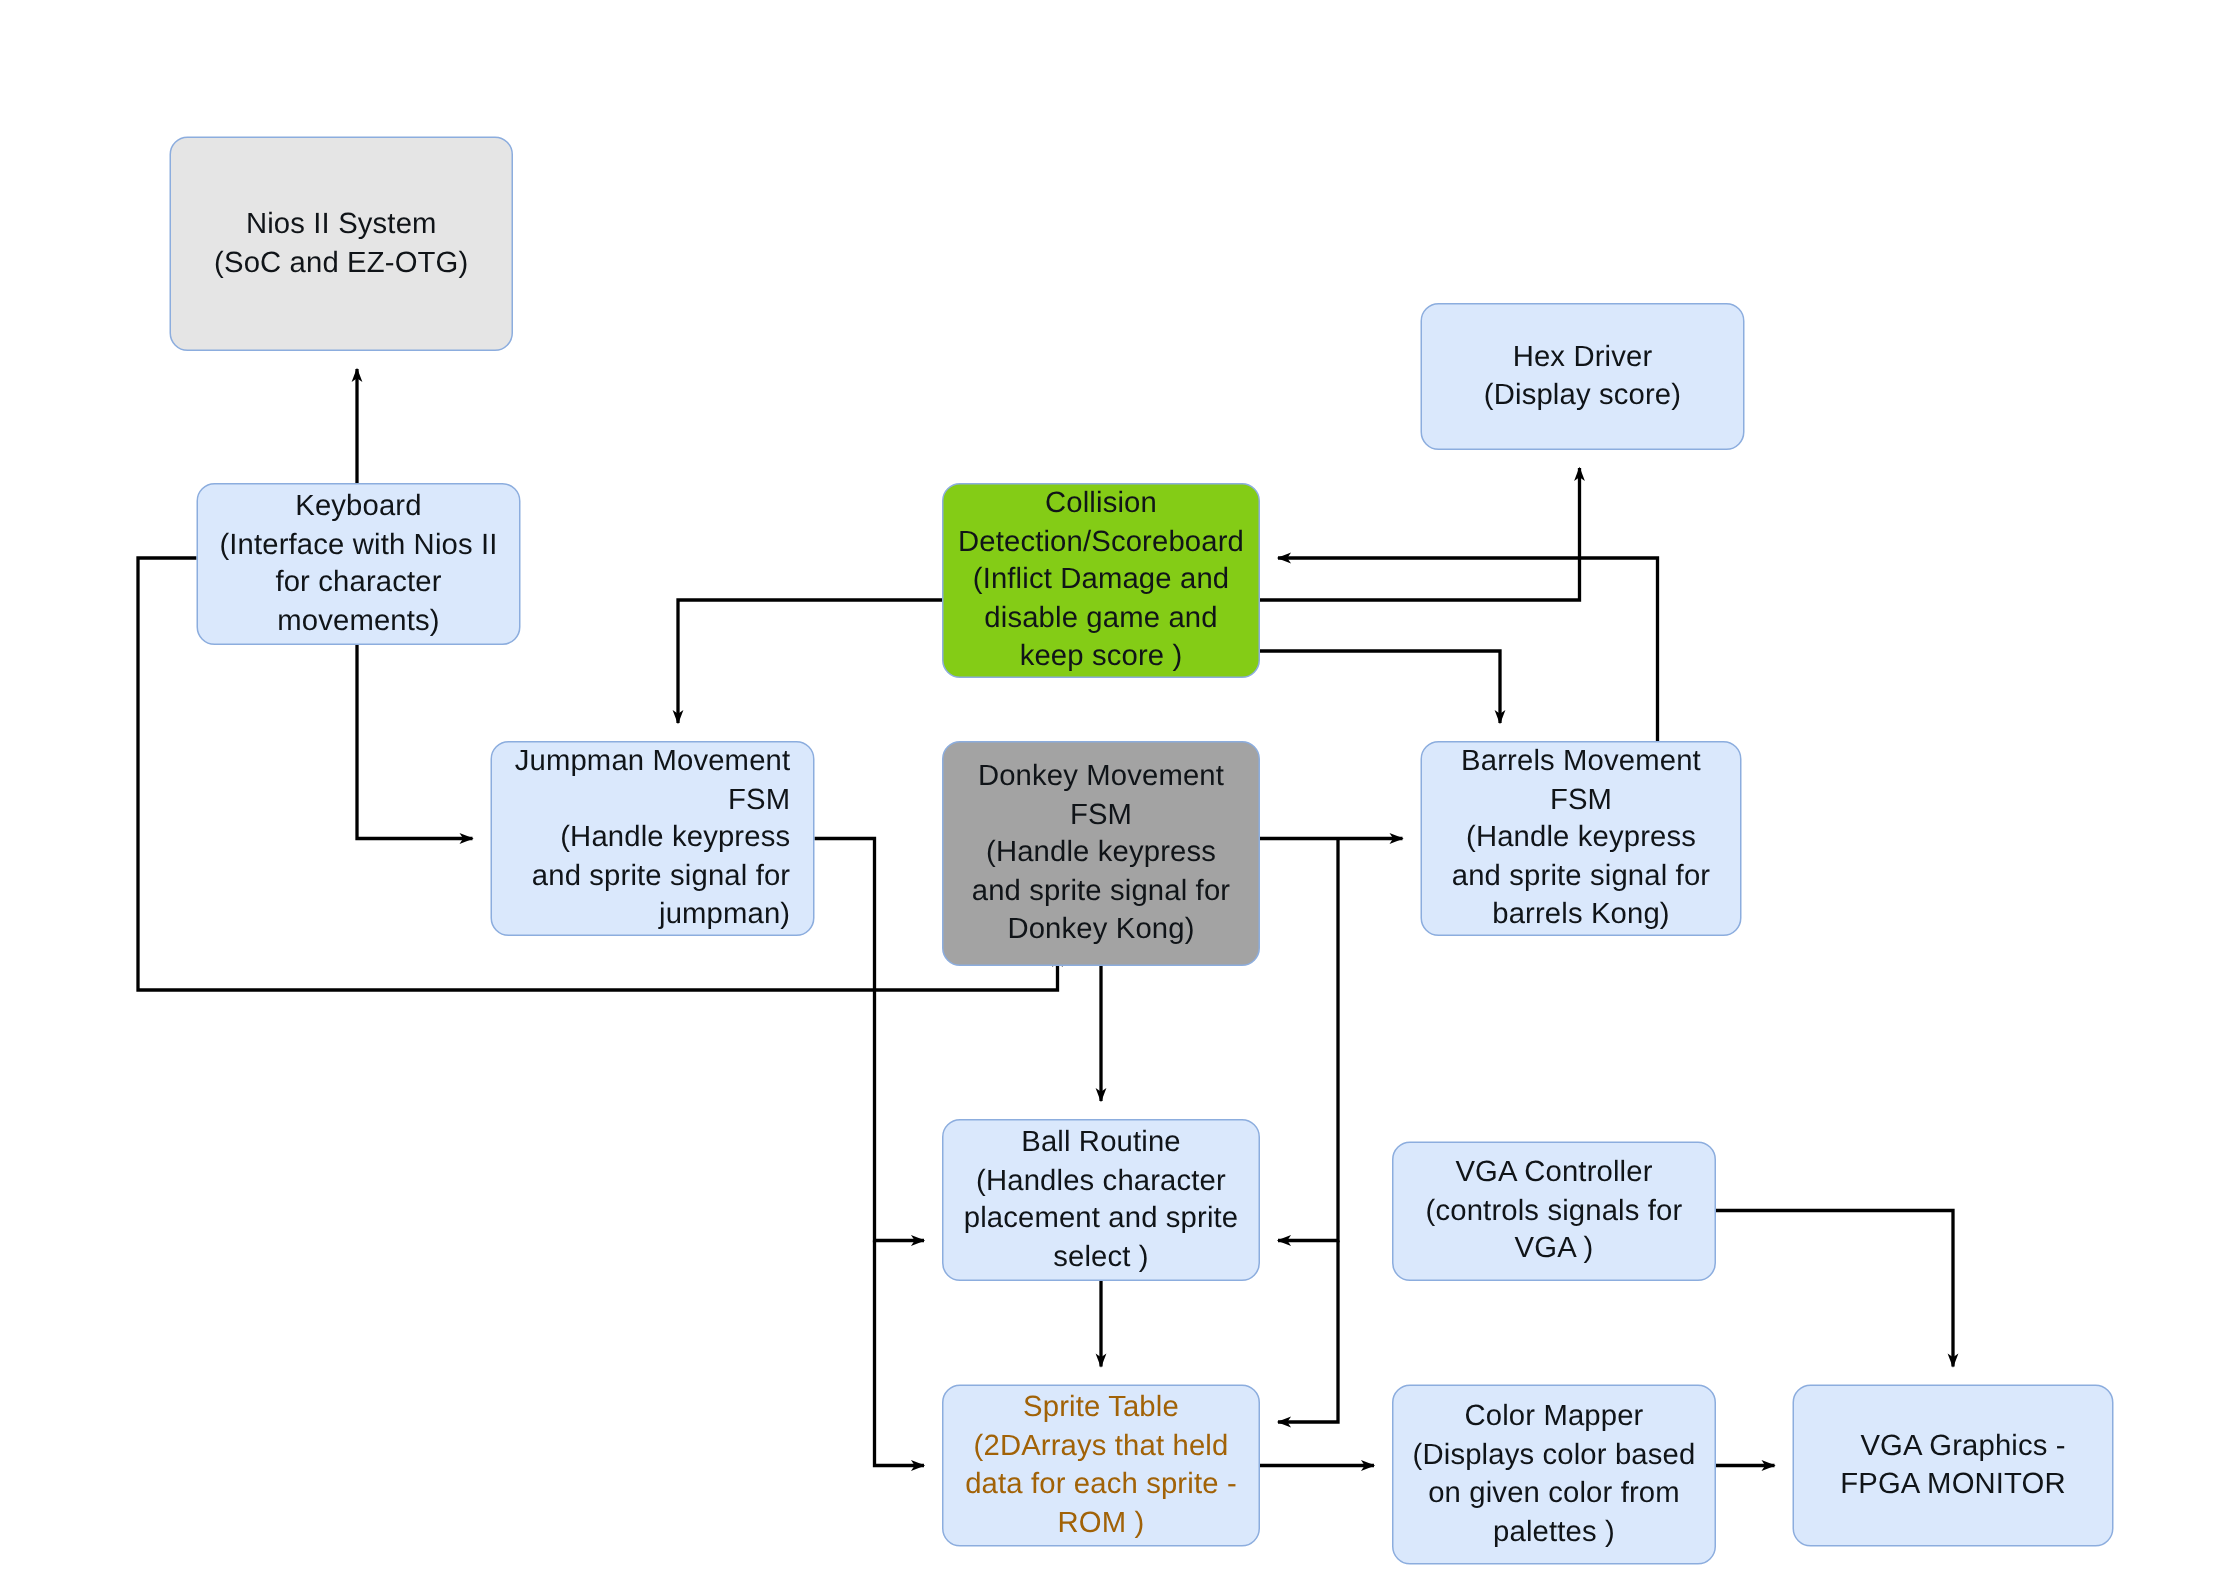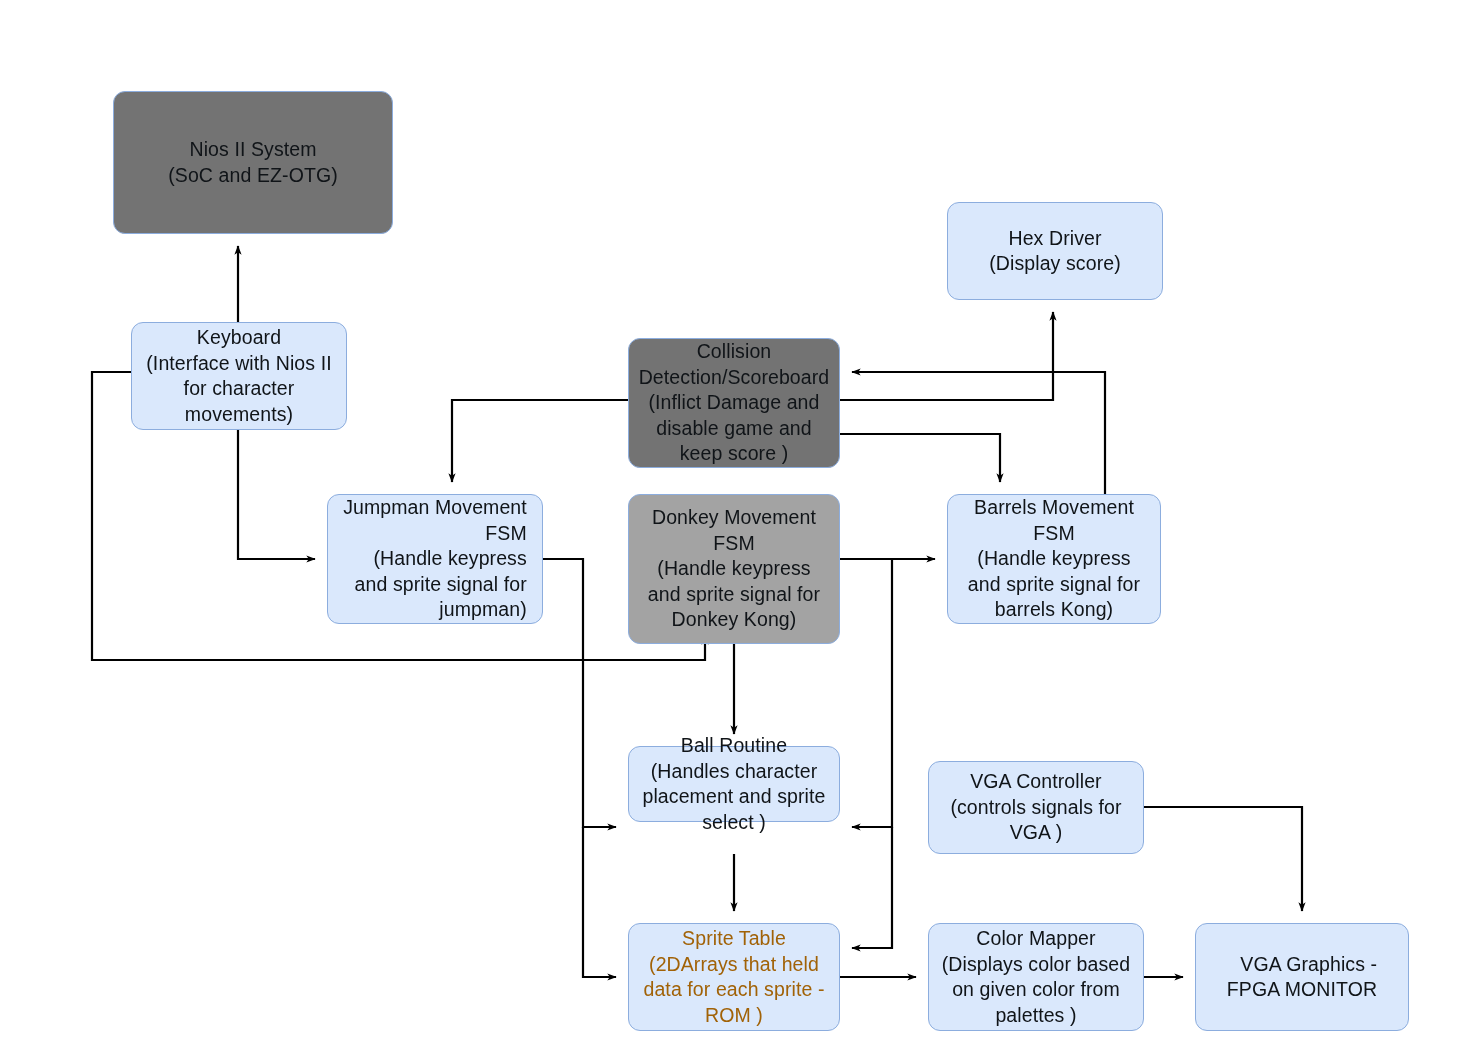--- a/index.html
+++ b/index.html
@@ -69,35 +69,35 @@
         <polyline points="734,624 734,734" fill="none" stroke="#000000" stroke-width="2.2" stroke-linecap="butt" stroke-linejoin="miter" marker-end="url(#ah)"></polyline>
         <polyline points="892,559 892,827 852,827" fill="none" stroke="#000000" stroke-width="2.2" stroke-linecap="butt" stroke-linejoin="miter" marker-end="url(#ah)"></polyline>
         <polyline points="892,827 892,948 852,948" fill="none" stroke="#000000" stroke-width="2.2" stroke-linecap="butt" stroke-linejoin="miter" marker-end="url(#ah)"></polyline>
         <polyline points="734,854 734,911" fill="none" stroke="#000000" stroke-width="2.2" stroke-linecap="butt" stroke-linejoin="miter" marker-end="url(#ah)"></polyline>
         <polyline points="840,977 916,977" fill="none" stroke="#000000" stroke-width="2.2" stroke-linecap="butt" stroke-linejoin="miter" marker-end="url(#ah)"></polyline>
         <polyline points="1144,977 1183,977" fill="none" stroke="#000000" stroke-width="2.2" stroke-linecap="butt" stroke-linejoin="miter" marker-end="url(#ah)"></polyline>
         <polyline points="1144,807 1302,807 1302,911" fill="none" stroke="#000000" stroke-width="2.2" stroke-linecap="butt" stroke-linejoin="miter" marker-end="url(#ah)"></polyline>
       </g>
   </svg>
   <div id="node-layer">
-      <div class="node" style="left: 113px; top: 91px; width: 280px; height: 143px; background: #737373; border-color: rgb(140, 173, 222); color: rgb(16, 20, 24);">
+      <div class="node" style="left: 113px; top: 91px; width: 229px; height: 143px; background: #e5e5e5; border-color: rgb(140, 173, 222); color: rgb(16, 20, 24);">
         <div class="label">Nios II System
 (SoC and EZ-OTG)</div>
       </div>
       <div class="node" style="left: 131px; top: 322px; width: 216px; height: 108px; background: rgb(218, 232, 252); border-color: rgb(140, 173, 222); color: rgb(16, 20, 24);">
         <div class="label">Keyboard
 (Interface with Nios II
 for character
 movements)</div>
       </div>
       <div class="node" style="left: 947px; top: 202px; width: 216px; height: 98px; background: rgb(218, 232, 252); border-color: rgb(140, 173, 222); color: rgb(16, 20, 24);">
         <div class="label">Hex Driver
 (Display score)</div>
       </div>
-      <div class="node" style="left: 628px; top: 338px; width: 212px; height: 130px; background: #737373; border-color: rgb(140, 173, 222); color: rgb(16, 20, 24); text-align: center;">
+      <div class="node" style="left: 628px; top: 322px; width: 212px; height: 130px; background: #84cc16; border-color: rgb(140, 173, 222); color: rgb(16, 20, 24); text-align: center;">
         <div class="label">Collision
 Detection/Scoreboard
 (Inflict Damage and
 disable game and
 keep score )</div>
       </div>
       <div class="node" style="left: 327px; top: 494px; width: 216px; height: 130px; background: rgb(218, 232, 252); border-color: rgb(140, 173, 222); color: rgb(16, 20, 24); text-align: right;">
         <div class="label">Jumpman Movement
 FSM
 (Handle keypress
@@ -111,38 +111,38 @@
 and sprite signal for
 Donkey Kong)</div>
       </div>
       <div class="node" style="left: 947px; top: 494px; width: 214px; height: 130px; background: rgb(218, 232, 252); border-color: rgb(140, 173, 222); color: rgb(16, 20, 24);">
         <div class="label">Barrels Movement
 FSM
 (Handle keypress
 and sprite signal for
 barrels Kong)</div>
       </div>
-      <div class="node" style="left: 628px; top: 746px; width: 212px; height: 76px; background: rgb(218, 232, 252); border-color: rgb(140, 173, 222); color: rgb(16, 20, 24);">
+      <div class="node" style="left: 628px; top: 746px; width: 212px; height: 108px; background: rgb(218, 232, 252); border-color: rgb(140, 173, 222); color: rgb(16, 20, 24);">
         <div class="label">Ball Routine
 (Handles character
 placement and sprite
 select )</div>
       </div>
       <div class="node" style="left: 928px; top: 761px; width: 216px; height: 93px; background: rgb(218, 232, 252); border-color: rgb(140, 173, 222); color: rgb(16, 20, 24);">
         <div class="label">VGA Controller
 (controls signals for
 VGA )</div>
       </div>
       <div class="node" style="left: 628px; top: 923px; width: 212px; height: 108px; background: rgb(218, 232, 252); border-color: rgb(140, 173, 222); color: #a16207;">
         <div class="label">Sprite Table
 (2DArrays that held
 data for each sprite -
 ROM )</div>
       </div>
-      <div class="node" style="left: 928px; top: 923px; width: 216px; height: 108px; background: rgb(218, 232, 252); border-color: rgb(140, 173, 222); color: rgb(16, 20, 24);">
+      <div class="node" style="left: 928px; top: 923px; width: 216px; height: 120px; background: rgb(218, 232, 252); border-color: rgb(140, 173, 222); color: rgb(16, 20, 24);">
         <div class="label">Color Mapper
 (Displays color based
 on given color from
 palettes )</div>
       </div>
       <div class="node" style="left: 1195px; top: 923px; width: 214px; height: 108px; background: rgb(218, 232, 252); border-color: rgb(140, 173, 222); color: rgb(16, 20, 24); text-align: right;">
         <div class="label">VGA Graphics -
 FPGA MONITOR</div>
       </div>
     </div>

